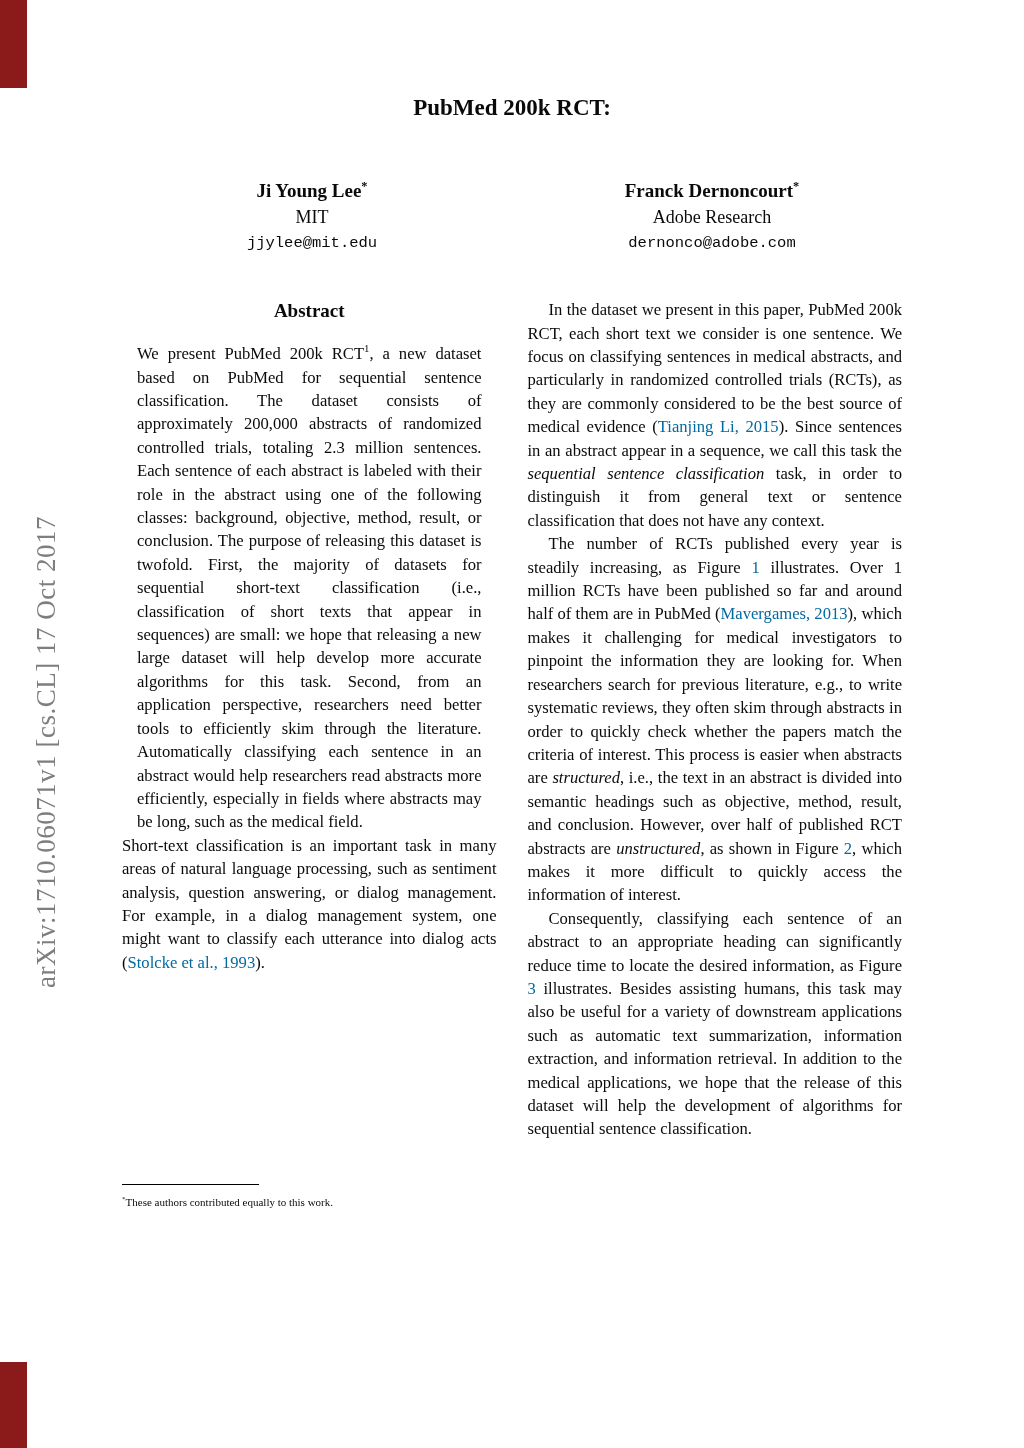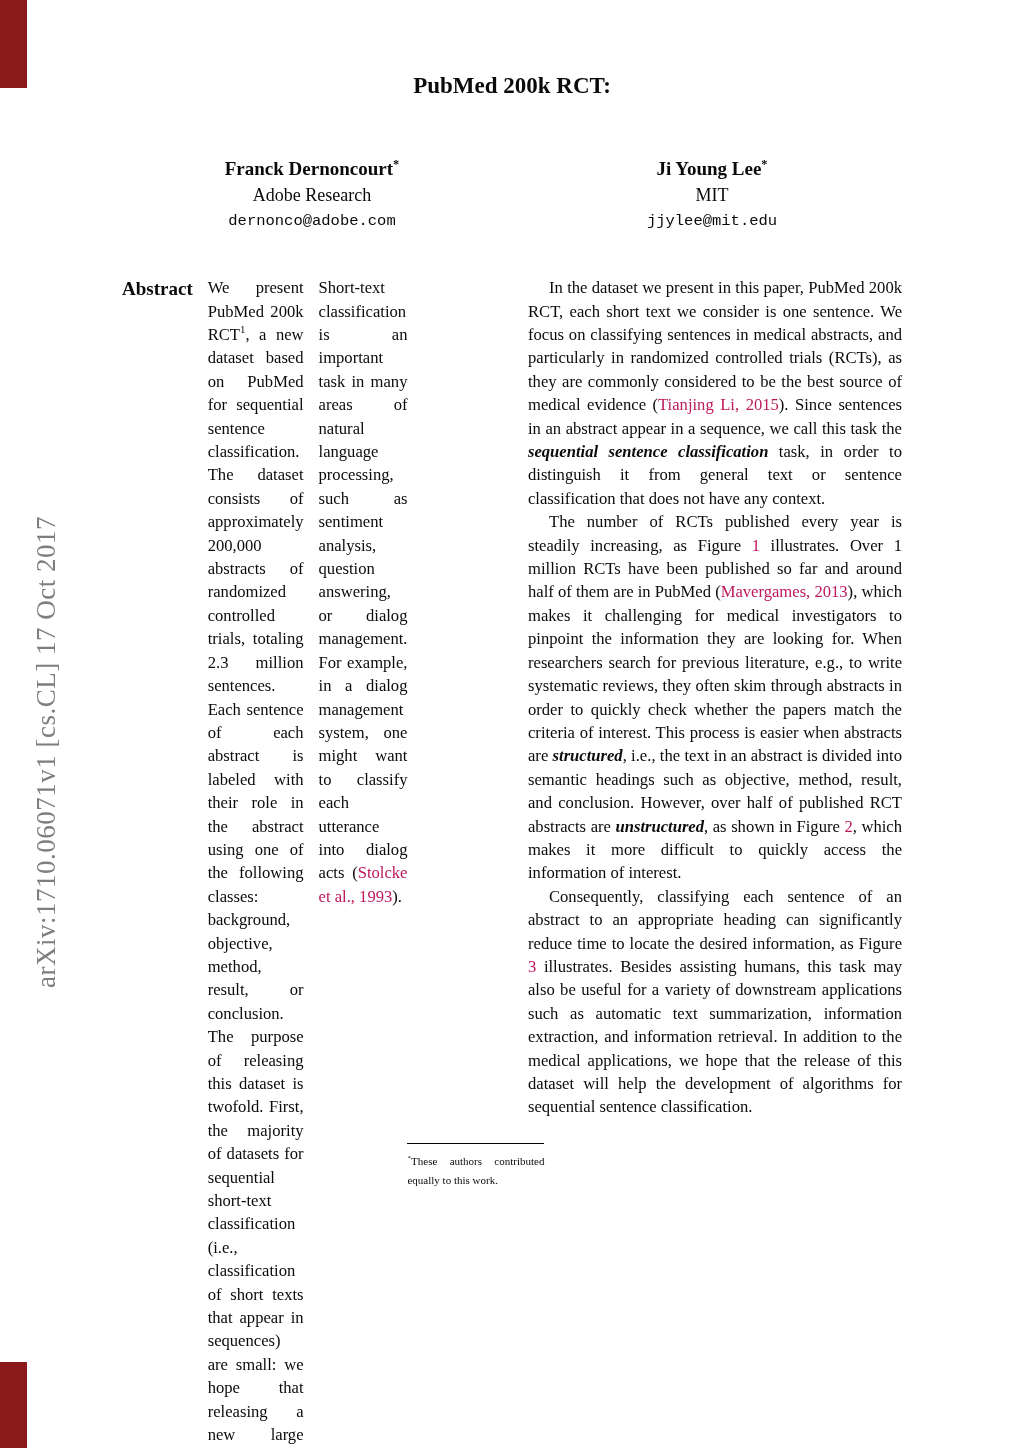--- a/index.html
+++ b/index.html
@@ -20,73 +20,73 @@
   .watermark {
     position: absolute;
     top: 752px;
     left: 46px;
     transform: translate(-50%, -50%) rotate(-90deg);
     white-space: nowrap;
     font-size: 27px;
     color: #7e7e7e;
     letter-spacing: 0.5px;
   }
-  .header { padding-top: 70px; text-align: center; }
+  .header { padding-top: 92px; text-align: center; }
   .title { font-size: 23px; font-weight: bold; line-height: 1.4; }
   .authors { display: flex; justify-content: center; gap: 130px; margin-top: 56px; }
   .author { text-align: center; min-width: 270px; }
   .author-name { font-size: 19px; font-weight: bold; }
   .author-affil { font-size: 18px; margin-top: 5px; }
   .author-email { font-family: "Liberation Mono", "DejaVu Sans Mono", monospace; font-size: 15.5px; margin-top: 6px; }
   .columns { display: flex; justify-content: center; gap: 31px; margin-top: 46px; height: 914px; padding: 0 122px; }
   .col { width: 375px; }
-  .col.left { display: flex; flex-direction: row; }
+  .col.left { display: flex; flex-direction: column; }
   .abstract-heading { text-align: center; font-size: 19px; font-weight: bold; margin-top: 2px; margin-bottom: 20px; }
   .abstract-text { padding: 0 15px; font-family: Liberation Serif, serif; }
   .body-text { font-size: 16.6px; line-height: 23.4px; text-align: justify; }
   .section-heading { font-size: 19px; font-weight: bold; margin-top: 37px; margin-bottom: 16px; }
   .section-number { display: inline-block; margin-right: 21px; }
   p.indent { text-indent: 21px; }
   .footnotes { margin-top: auto; font-size: 11px; line-height: 19px; text-align: justify; }
   .fnrule { width: 137px; border: none; border-top: 1px solid #000; margin-bottom: 8px; }
   sup { font-size: 0.65em; vertical-align: super; line-height: 0; }
-  a.cite { color: #be185d; text-decoration: none; cursor: pointer; }
+  a.cite { color: #0369a1; text-decoration: none; cursor: pointer; }
   a.url {
     color: #00008b; text-decoration: none; cursor: pointer;
     font-family: "Liberation Mono", "DejaVu Sans Mono", monospace;
     font-size: 0.96em;
     word-break: break-all;
   }
-  em { font-style: italic; font-weight: bold; }
+  em { font-style: italic; }
 </style>
 </head>
 <body>
 
 <div class="page">
 
   <div class="artifact top"></div>
   <div class="artifact bottom"></div>
 
   <div class="watermark">arXiv:1710.06071v1  [cs.CL]  17 Oct 2017</div>
 
   <div class="header">
     <h1 class="title">
       <span>PubMed 200k RCT:</span><br>
     </h1>
 
     <div class="authors">
       <div class="author">
+        <div class="author-name"><span>Ji Young Lee</span><sup>*</sup></div>
+        <div class="author-affil">MIT</div>
+        <div class="author-email">jjylee@mit.edu</div>
+      </div>
+      <div class="author">
         <div class="author-name"><span>Franck Dernoncourt</span><sup>*</sup></div>
         <div class="author-affil">Adobe Research</div>
         <div class="author-email">dernonco@adobe.com</div>
-      </div>
-      <div class="author">
-        <div class="author-name"><span>Ji Young Lee</span><sup>*</sup></div>
-        <div class="author-affil">MIT</div>
-        <div class="author-email">jjylee@mit.edu</div>
       </div>
     </div>
   </div>
 
   <div class="columns">
 
     <div class="col left">
       <h2 class="abstract-heading">Abstract</h2>
       <p class="body-text abstract-text"><span>We present PubMed 200k RCT</span><sup>1</sup><span>, a new dataset based on PubMed for sequential sentence classification. The dataset consists of approximately 200,000 abstracts of randomized controlled trials, totaling 2.3 million sentences. Each sentence of each abstract is labeled with their role in the abstract using one of the following classes: background, objective, method, result, or conclusion. The purpose of releasing this dataset is twofold. First, the majority of datasets for sequential short-text classification (i.e., classification of short texts that appear in sequences) are small: we hope that releasing a new large dataset will help develop more accurate algorithms for this task. Second, from an application perspective, researchers need better tools to efficiently skim through the literature. Automatically classifying each sentence in an abstract would help researchers read abstracts more efficiently, especially in fields where abstracts may be long, such as the medical field.</span></p>
 

